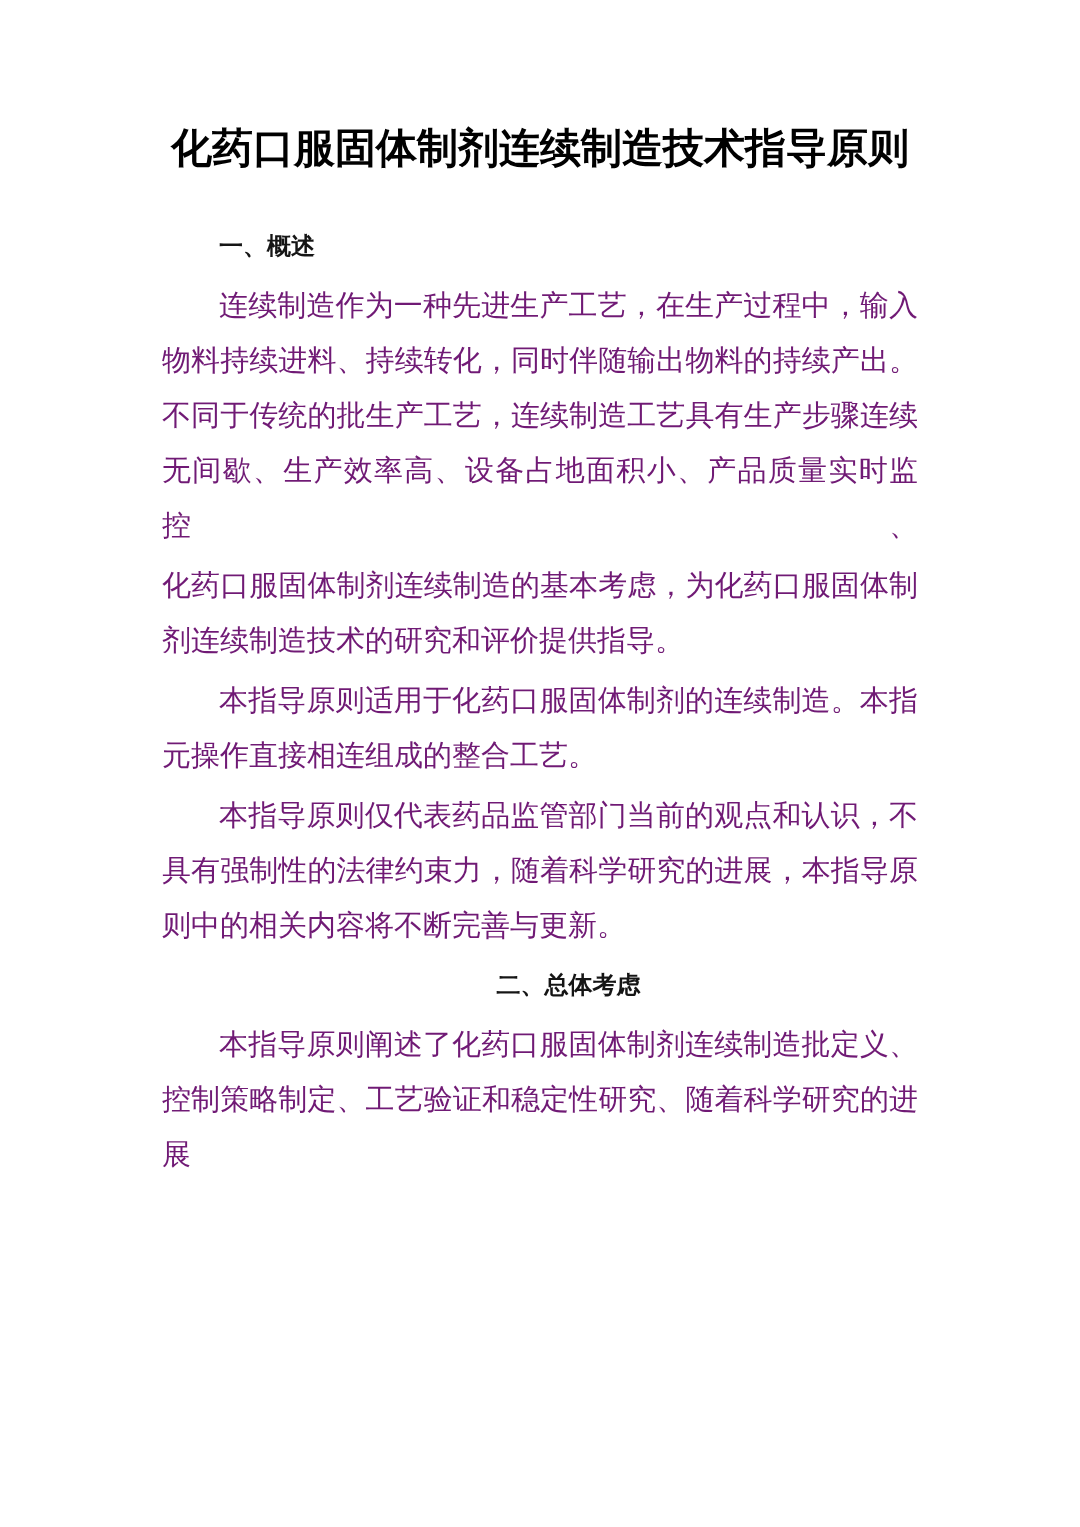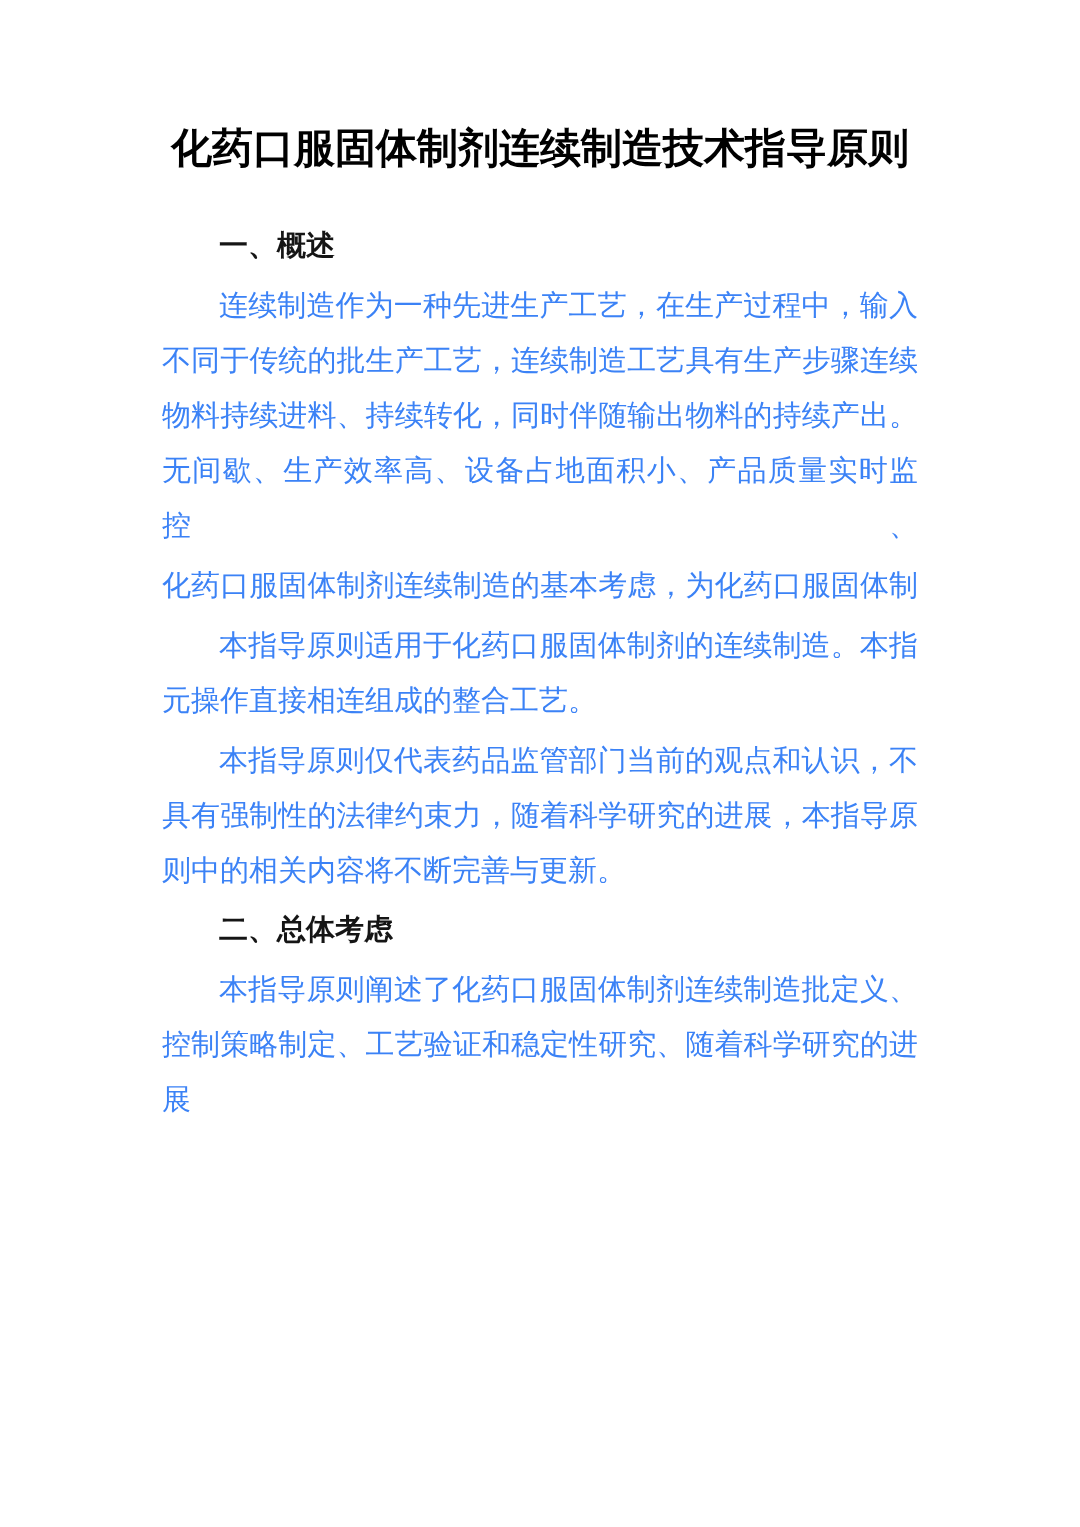--- a/index.html
+++ b/index.html
@@ -28,42 +28,43 @@
     font-family: "Liberation Serif", "DejaVu Serif", serif;
     font-weight: bold;
     font-size: 41px;
     line-height: 61px;
     color: #000000;
     letter-spacing: 0px;
   }
   .sec-heading {
     font-family: "Liberation Sans", "DejaVu Sans", sans-serif;
     font-weight: bold;
-    font-size: 29px;
+    font-size: 24px;
     line-height: 55px;
     padding-left: 57px;
     color: #151515;
     text-align: left;
   }
   .sec-heading.first-sec {
     margin-top: 39px;
   }
   .sec-heading.later-sec {
     margin-top: 4px;
+    text-align: center;
   }
   .para {
     margin-top: 5px;
   }
   .para .line {
     font-size: 29px;
     line-height: 55px;
     text-align: justify;
     text-align-last: justify;
     text-justify: inter-character;
-    color: #3b82f6;
+    color: #701a75;
     white-space: normal;
   }
   .para .line.first {
     padding-left: 57px;
   }
   .para .line.last {
     text-align-last: left;
   }
   .page-number {
     position: absolute;
@@ -81,26 +82,27 @@
 
 <div class="page">
   <div class="content">
     <div class="doc-title">
       <div>化药口服固体制剂连续制造技术指导原则</div>
     </div>
     <div id="doc-body">
         <div class="sec-heading first-sec">一、概述</div>
         <div class="para">
           <div class="line first">连续制造作为一种先进生产工艺，在生产过程中，输入</div>
+          <div class="line">物料持续进料、持续转化，同时伴随输出物料的持续产出。</div>
           <div class="line">不同于传统的批生产工艺，连续制造工艺具有生产步骤连续</div>
-          <div class="line">物料持续进料、持续转化，同时伴随输出物料的持续产出。</div>
           <div class="line">无间歇、生产效率高、设备占地面积小、产品质量实时监控、</div>
         </div>
         <div class="para">
           <div class="line">化药口服固体制剂连续制造的基本考虑，为化药口服固体制</div>
+          <div class="line last">剂连续制造技术的研究和评价提供指导。</div>
         </div>
         <div class="para">
           <div class="line first">本指导原则适用于化药口服固体制剂的连续制造。本指</div>
           <div class="line last">元操作直接相连组成的整合工艺。</div>
         </div>
         <div class="para">
           <div class="line first">本指导原则仅代表药品监管部门当前的观点和认识，不</div>
           <div class="line">具有强制性的法律约束力，随着科学研究的进展，本指导原</div>
           <div class="line last">则中的相关内容将不断完善与更新。</div>
         </div>

